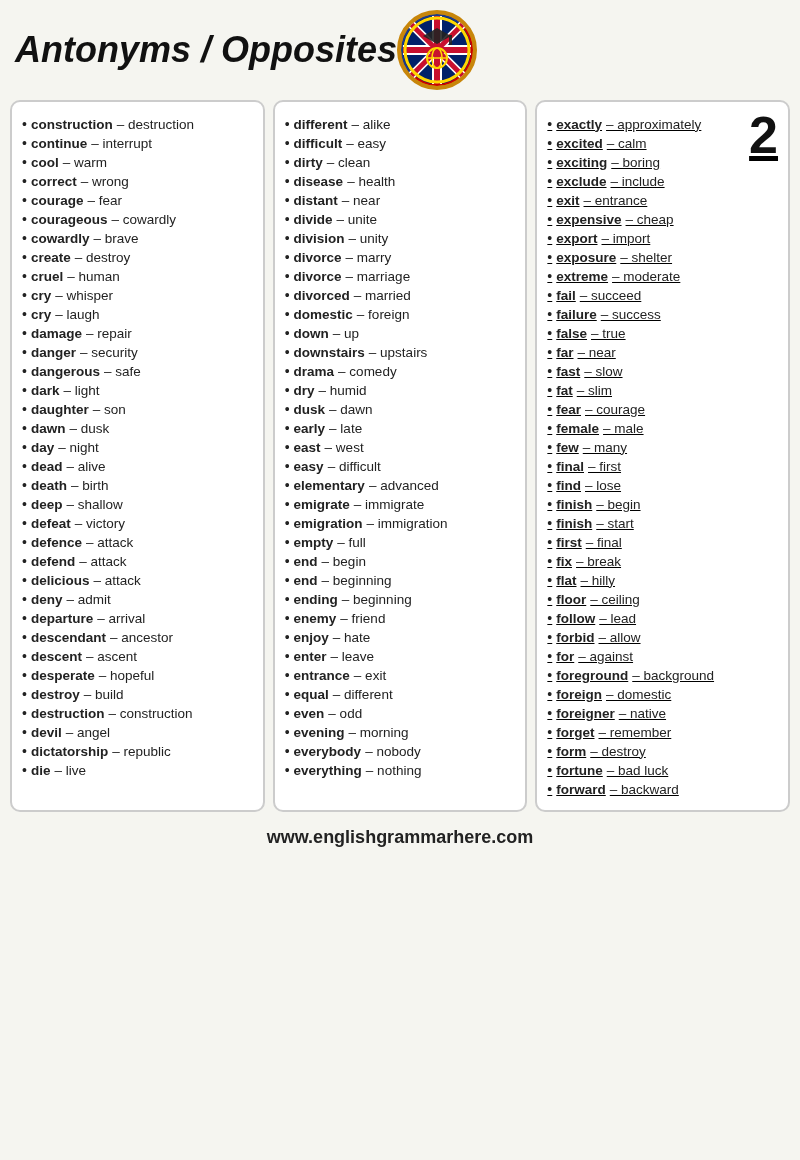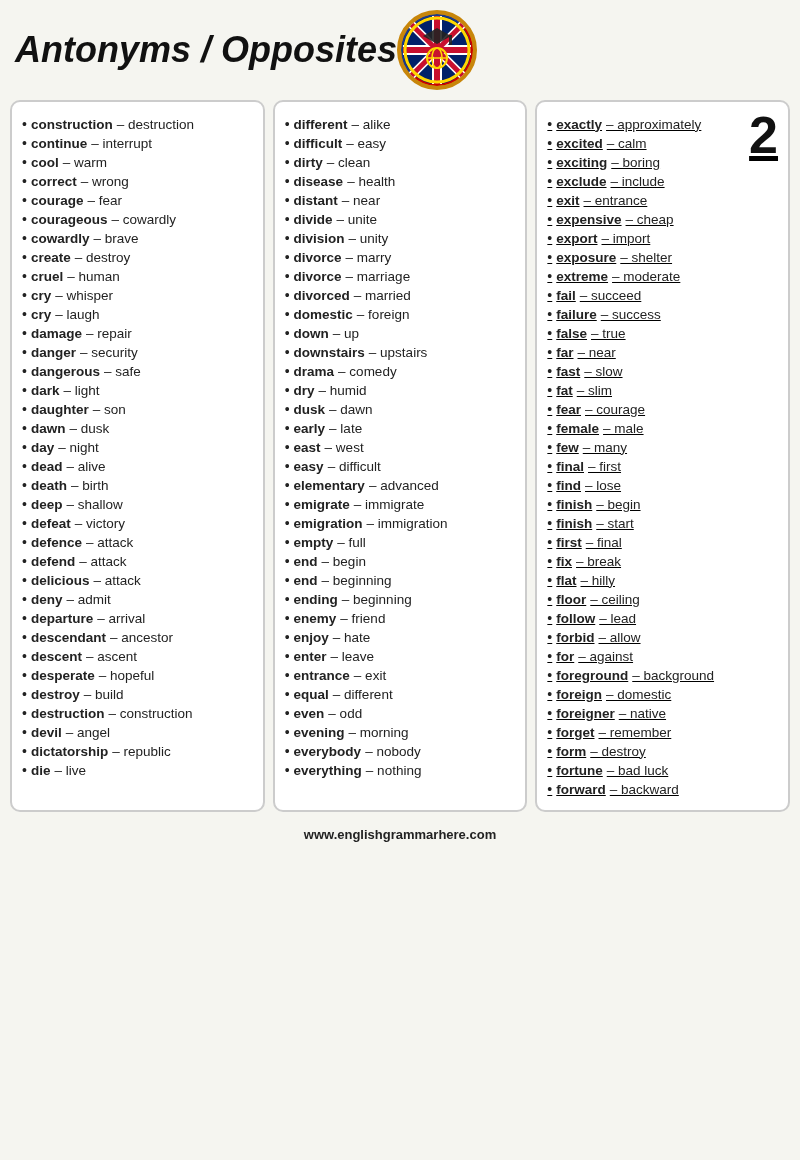--- a/index.html
+++ b/index.html
@@ -95,21 +95,21 @@
     }
     .number-badge {
       font-size: 52px;
       font-weight: 900;
       color: #111;
       line-height: 1;
       margin-top: -5px;
     }
     .footer {
       text-align: center;
-      font-size: 13px;
+      font-size: 18px;
       font-weight: bold;
       color: #222;
       margin-top: 5px;
       padding: 5px 0;
     }
   </style>
 </head>
 <body>
 
 <div class="header">

